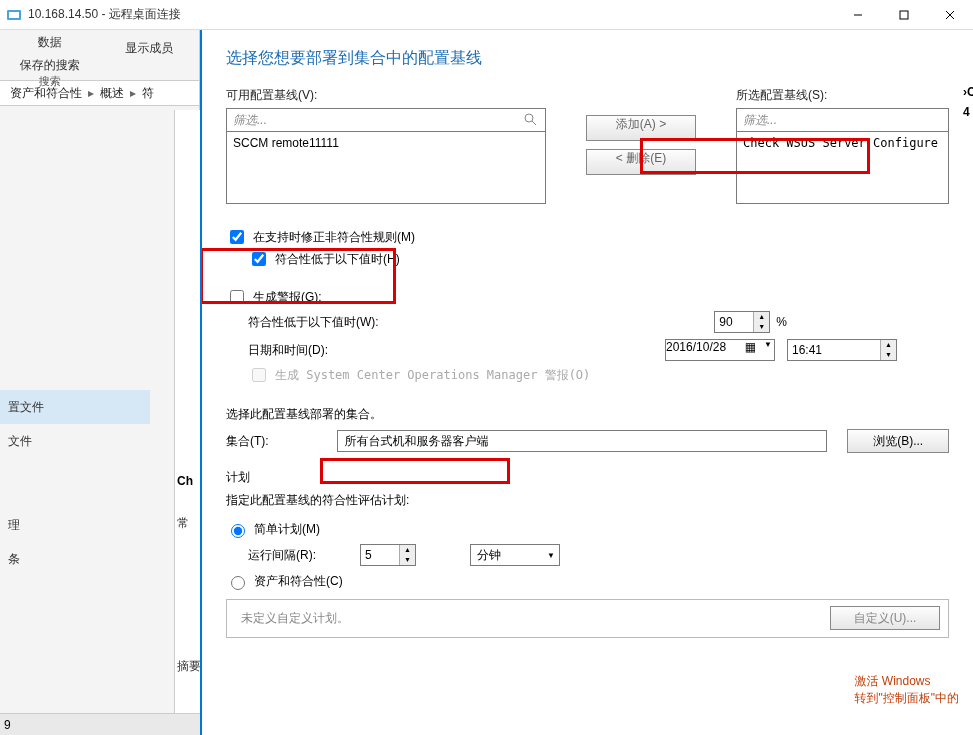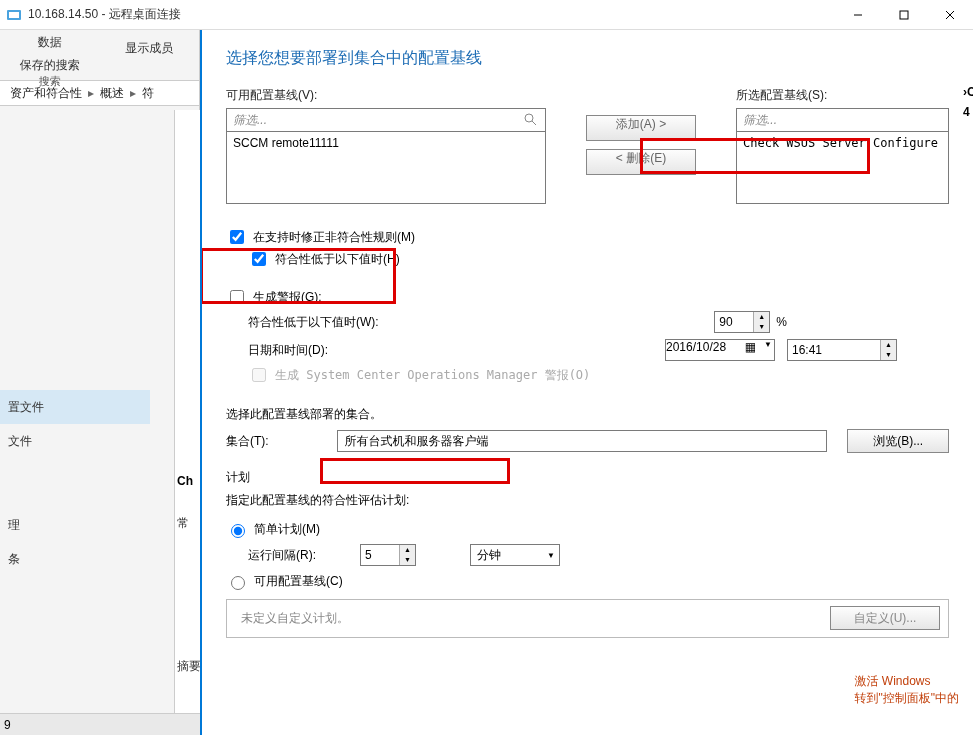--- a/index.html
+++ b/index.html
@@ -311,21 +311,21 @@
     </div>
     <div style="width:30px"></div>
     <div class="select-box">
       <span>分钟</span>
       <span class="dd">▼</span>
     </div>
   </div>
 
   <div class="radio-row">
     <input type="radio" name="sched" style="">
-    <span>可用配置基线(C)</span>
+    <span>资产和符合性(C)</span>
   </div>
 
   <div class="sched-box" style="position:relative;">
     <span>未定义自定义计划。</span>
     <div style="position:absolute; right:8px; top:6px;" class="browse-btn">
       <span style="color:#888;">自定义(U)...</span>
     </div>
   </div>
 
   <div class="red-box" style="left:438px; top:108px; width:230px; height:36px;"></div>

